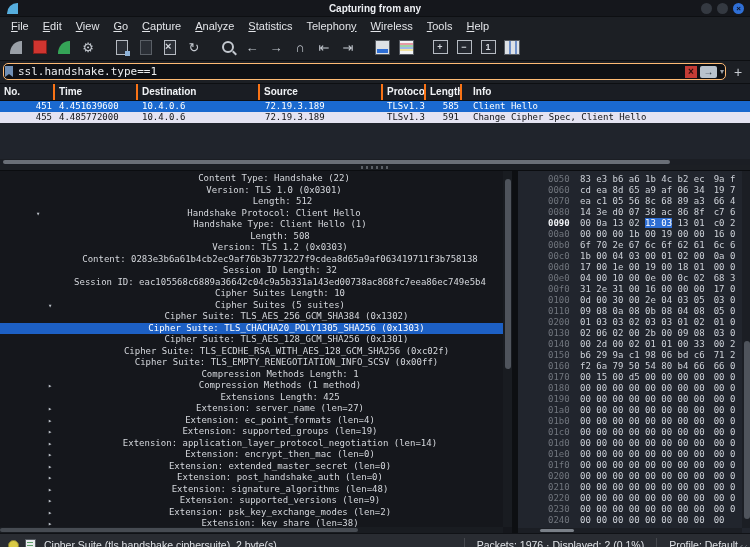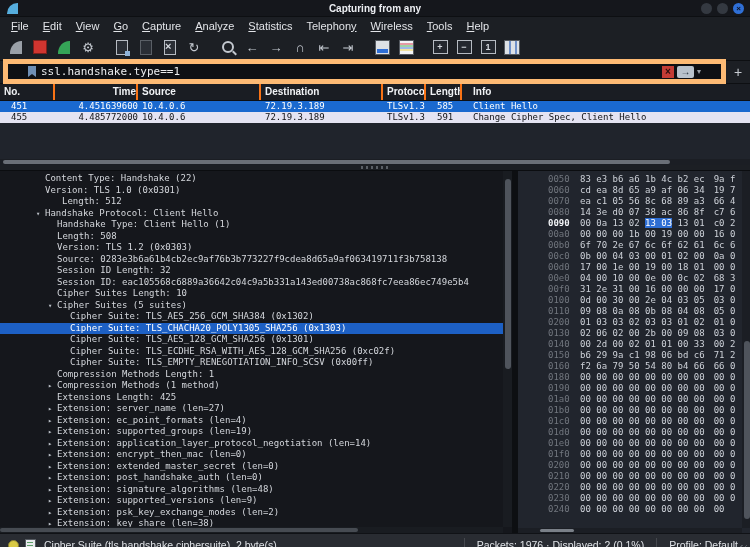--- a/index.html
+++ b/index.html
@@ -34,48 +34,48 @@
   .k-autoscroll{width:13px;height:13px;background:#dde1e6;border:1px solid #555a61;position:relative;}
   .k-autoscroll::after{content:"";position:absolute;left:1px;right:1px;bottom:1px;height:4px;background:#2f6fd6;}
   .k-colorize{width:13px;height:13px;border:1px solid #555a61;
      background:repeating-linear-gradient(180deg,#f3f4f6 0 2px,#e59aa5 2px 4px,#9fd3a5 4px 6px,#9fb9e8 6px 8px,#f0e2a0 8px 10px,#f3f4f6 10px 13px);}
   .k-box{width:13px;height:12px;border:1px solid #b6bbc2;display:flex;align-items:center;justify-content:center;
          font-size:9px;font-weight:bold;color:#d6dae0;background:#23272e;}
   .k-columns{width:14px;height:13px;border:1px solid #555a61;
      background:linear-gradient(90deg,#dde1e6 0 4px,#6f90c9 4px 6px,#dde1e6 6px 10px,#6f90c9 10px 12px,#dde1e6 12px 14px);}
   
   .filterbar{height:19px;display:flex;align-items:center;background:#1c1f24;border-bottom:1px solid #0d0f12;padding:1px 4px 2px 3px;}
-  .fbox{flex:1;height:15px;background:#0e1014;border:5px solid #fdba74;border-radius:0;display:flex;align-items:center;padding:0 20px;}
+  .fbox{flex:1;height:15px;background:#0e1014;border:1px solid #fdba74;border-radius:5px;display:flex;align-items:center;padding:0 1px;}
   .bookmark{width:8px;height:11px;background:#6f8fb5;clip-path:polygon(0 0,100% 0,100% 100%,50% 72%,0 100%);margin-right:5px;}
   .fquery{flex:1;font-size:11px;color:#eceef0;white-space:nowrap;overflow:hidden;}
   .fx{width:12px;height:12px;background:#c43c35;color:#2a0e0c;font-size:10px;font-weight:bold;line-height:12px;text-align:center;margin-right:3px;}
   .fgo{width:17px;height:12px;background:#b9c2cc;border-radius:2px;color:#1c2733;font-size:10px;font-weight:bold;line-height:12px;text-align:center;}
   .fcaret{font-size:8px;color:#9aa0a8;margin-left:3px;}
   .fplus{width:16px;text-align:center;font-size:14px;color:#c8ccd2;margin-left:4px;}
   
   .mono{font-family:"DejaVu Sans Mono",monospace;}
   .phead{height:16px;display:flex;background:#1a1d23;border-bottom:1px solid #0d0f12;
          font-size:10px;font-weight:bold;color:#f0f2f5;align-items:center;}
   .hcell{padding-left:4px;box-sizing:border-box;white-space:nowrap;overflow:hidden;border-right:2px solid #f97316;height:100%;line-height:16px;}
-  .c0{width:55px;} .c1{width:83px;text-align:right;} .c2{width:123px;} .c3{width:122px;} .c4{width:43px;} .c5{width:36px;} .c6{flex:1;border-right:none;margin-left:7px;}
+  .c0{width:55px;} .c1{width:83px;} .c2{width:123px;} .c3{width:122px;} .c4{width:43px;} .c5{width:36px;} .c6{flex:1;border-right:none;margin-left:7px;}
   .prow{height:11px;display:flex;font-size:9px;line-height:11px;white-space:nowrap;}
   .prow .pcell{padding-left:4px;box-sizing:border-box;overflow:hidden;}
-  .prow .num{text-align:left;padding-right:3px;padding-left:11px;}
+  .prow .num{text-align:right;padding-right:3px;padding-left:11px;}
   .prow.sel{background:#1a69cf;color:#fff;}
   .prow.tls{background:#e4e3f2;color:#101216;}
   .pempty{height:36px;background:#20242c;}
   .hscroll{height:6px;background:#1b1e24;position:relative;}
   .hscroll .thumb{position:absolute;top:1px;height:4px;border-radius:2px;background:#6a6f77;}
   .splitter{height:5px;background:#1c1f24;display:flex;align-items:center;justify-content:center;}
   .grip{width:28px;height:3px;background:repeating-linear-gradient(90deg,#5a5f66 0 2px,transparent 2px 5px);}
   
   .panes{display:flex;height:362px;background:#0d0f12;border-top:1px solid #0b0d10;}
   .dpane{width:512px;background:#15171c;position:relative;overflow:hidden;}
   .dlines{position:absolute;top:2px;left:0;right:9px;bottom:6px;overflow:hidden;}
-  .dline{height:11.5px;font-size:9px;line-height:11.5px;white-space:nowrap;color:#d4d7dc;position:relative;}
+  .dline{height:11.5px;font-size:9px;line-height:11.5px;white-space:nowrap;color:#d4d7dc;position:relative;text-align:center;}
   .dline .arrow{position:absolute;font-size:7px;color:#b8bdc4;top:1px;}
   .dline.dsel{background:#1d60c4;color:#fff;}
   .vsb{position:absolute;top:0;right:0;width:9px;bottom:6px;background:#191c21;}
   .vsb .thumb{position:absolute;left:1.5px;width:6px;border-radius:3px;background:#4f545c;}
   .hsb{position:absolute;left:0;right:9px;bottom:0;height:6px;background:#191c21;}
   .hsb .thumb{position:absolute;top:1px;height:4px;border-radius:2px;background:#464b52;}
   .pane-gap{width:6px;background:#0d0f12;}
   .xpane{flex:1;background:#21252d;position:relative;overflow:hidden;}
   .xrows{position:absolute;top:3px;left:30px;right:8px;bottom:5px;overflow:hidden;}
   .hrow{height:11px;font-size:9px;line-height:11px;white-space:nowrap;}
@@ -205,22 +205,22 @@
       <div class="fx">×</div>
       <div class="fgo">→</div>
       <div class="fcaret">▾</div>
     </div>
     <div class="fplus">+</div>
   </div>
 
   <div class="phead">
       <div class="hcell c0">No.</div>
       <div class="hcell c1">Time</div>
+      <div class="hcell c3">Destination</div>
       <div class="hcell c2">Source</div>
-      <div class="hcell c3">Destination</div>
       <div class="hcell c4">Protocol</div>
       <div class="hcell c5">Length</div>
       <div class="hcell c6">Info</div>
     </div>
   <div class="plist mono">
       <div class="prow sel">
         <div class="pcell c0 num">451</div>
         <div class="pcell c1">4.451639600</div>
         <div class="pcell c2">10.4.0.6</div>
         <div class="pcell c3">72.19.3.189</div>
@@ -250,21 +250,21 @@
   <div class="panes">
     <div class="dpane">
       <div class="dlines mono">
           <div class="dline" style="padding-left: 45px;"><span>Content Type: Handshake (22)</span></div>
           <div class="dline" style="padding-left: 45px;"><span>Version: TLS 1.0 (0x0301)</span></div>
           <div class="dline" style="padding-left: 62px;"><span>Length: 512</span></div>
           <div class="dline" style="padding-left: 45px;"><span class="arrow" style="left: 36px;">▾</span><span>Handshake Protocol: Client Hello</span></div>
           <div class="dline" style="padding-left: 57px;"><span>Handshake Type: Client Hello (1)</span></div>
           <div class="dline" style="padding-left: 57px;"><span>Length: 508</span></div>
           <div class="dline" style="padding-left: 57px;"><span>Version: TLS 1.2 (0x0303)</span></div>
-          <div class="dline" style="padding-left: 57px;"><span>Source: 0283e3b6a61b4cb2ec9af76b3b773227f9cdea8d65a9af063419711f3b758138</span></div>
+          <div class="dline" style="padding-left: 57px;"><span>Content: 0283e3b6a61b4cb2ec9af76b3b773227f9cdea8d65a9af063419711f3b758138</span></div>
           <div class="dline" style="padding-left: 57px;"><span>Session ID Length: 32</span></div>
           <div class="dline" style="padding-left: 57px;"><span>Session ID: eac105568c6889a36642c04c9a5b331a143ed00738ac868fc7eea86ec749e5b4</span></div>
           <div class="dline" style="padding-left: 57px;"><span>Cipher Suites Length: 10</span></div>
           <div class="dline" style="padding-left: 57px;"><span class="arrow" style="left: 48px;">▾</span><span>Cipher Suites (5 suites)</span></div>
           <div class="dline" style="padding-left: 70px;"><span>Cipher Suite: TLS_AES_256_GCM_SHA384 (0x1302)</span></div>
           <div class="dline dsel" style="padding-left: 70px;"><span>Cipher Suite: TLS_CHACHA20_POLY1305_SHA256 (0x1303)</span></div>
           <div class="dline" style="padding-left: 70px;"><span>Cipher Suite: TLS_AES_128_GCM_SHA256 (0x1301)</span></div>
           <div class="dline" style="padding-left: 70px;"><span>Cipher Suite: TLS_ECDHE_RSA_WITH_AES_128_GCM_SHA256 (0xc02f)</span></div>
           <div class="dline" style="padding-left: 70px;"><span>Cipher Suite: TLS_EMPTY_RENEGOTIATION_INFO_SCSV (0x00ff)</span></div>
           <div class="dline" style="padding-left: 57px;"><span>Compression Methods Length: 1</span></div>
@@ -292,31 +292,32 @@
     <div class="pane-gap"></div>
     <div class="xpane">
       <div class="xrows mono">
           <div class="hrow"><span class="off">0050</span><span class="hb">83 e3 b6 a6 1b 4c b2 ec</span><span class="hb tail">9a f</span></div>
           <div class="hrow"><span class="off">0060</span><span class="hb">cd ea 8d 65 a9 af 06 34</span><span class="hb tail">19 7</span></div>
           <div class="hrow"><span class="off">0070</span><span class="hb">ea c1 05 56 8c 68 89 a3</span><span class="hb tail">66 4</span></div>
           <div class="hrow"><span class="off">0080</span><span class="hb">14 3e d0 07 38 ac 86 8f</span><span class="hb tail">c7 6</span></div>
           <div class="hrow"><span class="off hl">0090</span><span class="hb">00 0a 13 02 <span class="hsel">13 03</span> 13 01</span><span class="hb tail">c0 2</span></div>
           <div class="hrow"><span class="off">00a0</span><span class="hb">00 00 00 1b 00 19 00 00</span><span class="hb tail">16 0</span></div>
           <div class="hrow"><span class="off">00b0</span><span class="hb">6f 70 2e 67 6c 6f 62 61</span><span class="hb tail">6c 6</span></div>
-          <div class="hrow"><span class="off">00c0</span><span class="hb">0b 00 04 03 00 01 02 00</span><span class="hb tail">0a 0</span></div>
+          <div class="hrow"><span class="off">00c0</span><span class="hb">1b 00 04 03 00 01 02 00</span><span class="hb tail">0a 0</span></div>
           <div class="hrow"><span class="off">00d0</span><span class="hb">17 00 1e 00 19 00 18 01</span><span class="hb tail">00 0</span></div>
           <div class="hrow"><span class="off">00e0</span><span class="hb">04 00 10 00 0e 00 0c 02</span><span class="hb tail">68 3</span></div>
           <div class="hrow"><span class="off">00f0</span><span class="hb">31 2e 31 00 16 00 00 00</span><span class="hb tail">17 0</span></div>
           <div class="hrow"><span class="off">0100</span><span class="hb">0d 00 30 00 2e 04 03 05</span><span class="hb tail">03 0</span></div>
           <div class="hrow"><span class="off">0110</span><span class="hb">09 08 0a 08 0b 08 04 08</span><span class="hb tail">05 0</span></div>
           <div class="hrow"><span class="off">0200</span><span class="hb">01 03 03 02 03 03 01 02</span><span class="hb tail">01 0</span></div>
           <div class="hrow"><span class="off">0130</span><span class="hb">02 06 02 00 2b 00 09 08</span><span class="hb tail">03 0</span></div>
           <div class="hrow"><span class="off">0140</span><span class="hb">00 2d 00 02 01 01 00 33</span><span class="hb tail">00 2</span></div>
           <div class="hrow"><span class="off">0150</span><span class="hb">b6 29 9a c1 98 06 bd c6</span><span class="hb tail">71 2</span></div>
           <div class="hrow"><span class="off">0160</span><span class="hb">f2 6a 79 50 54 80 b4 66</span><span class="hb tail">66 0</span></div>
+          <div class="hrow"><span class="off">0170</span><span class="hb">00 15 00 d5 00 00 00 00</span><span class="hb tail">00 0</span></div>
           <div class="hrow"><span class="off">0180</span><span class="hb">00 00 00 00 00 00 00 00</span><span class="hb tail">00 0</span></div>
           <div class="hrow"><span class="off">0190</span><span class="hb">00 00 00 00 00 00 00 00</span><span class="hb tail">00 0</span></div>
           <div class="hrow"><span class="off">01a0</span><span class="hb">00 00 00 00 00 00 00 00</span><span class="hb tail">00 0</span></div>
           <div class="hrow"><span class="off">01b0</span><span class="hb">00 00 00 00 00 00 00 00</span><span class="hb tail">00 0</span></div>
           <div class="hrow"><span class="off">01c0</span><span class="hb">00 00 00 00 00 00 00 00</span><span class="hb tail">00 0</span></div>
           <div class="hrow"><span class="off">01d0</span><span class="hb">00 00 00 00 00 00 00 00</span><span class="hb tail">00 0</span></div>
           <div class="hrow"><span class="off">01e0</span><span class="hb">00 00 00 00 00 00 00 00</span><span class="hb tail">00 0</span></div>
           <div class="hrow"><span class="off">01f0</span><span class="hb">00 00 00 00 00 00 00 00</span><span class="hb tail">00 0</span></div>
           <div class="hrow"><span class="off">0200</span><span class="hb">00 00 00 00 00 00 00 00</span><span class="hb tail">00 0</span></div>
           <div class="hrow"><span class="off">0210</span><span class="hb">00 00 00 00 00 00 00 00</span><span class="hb tail">00 0</span></div>

